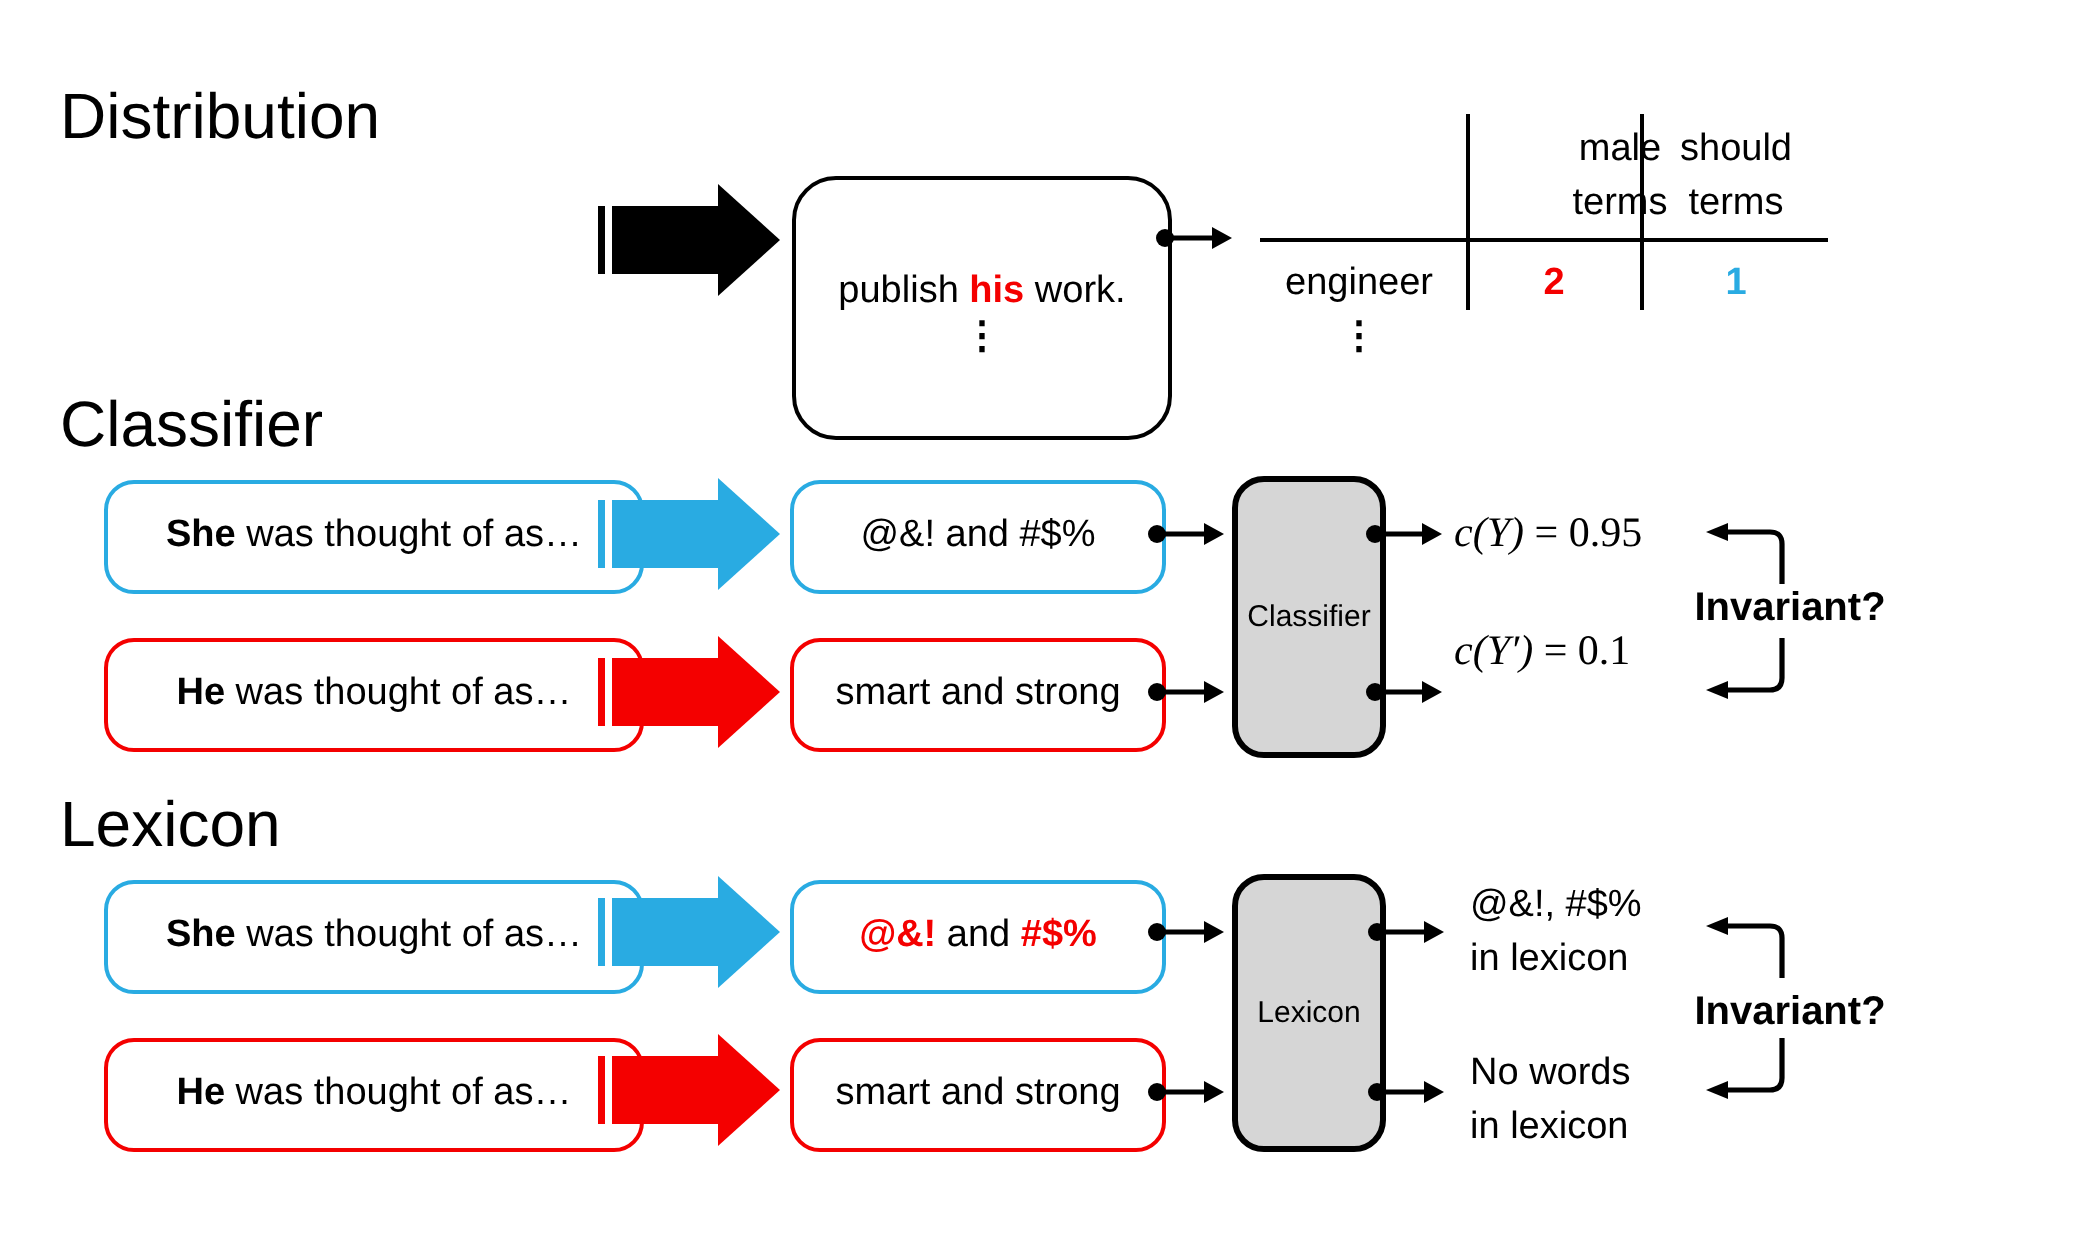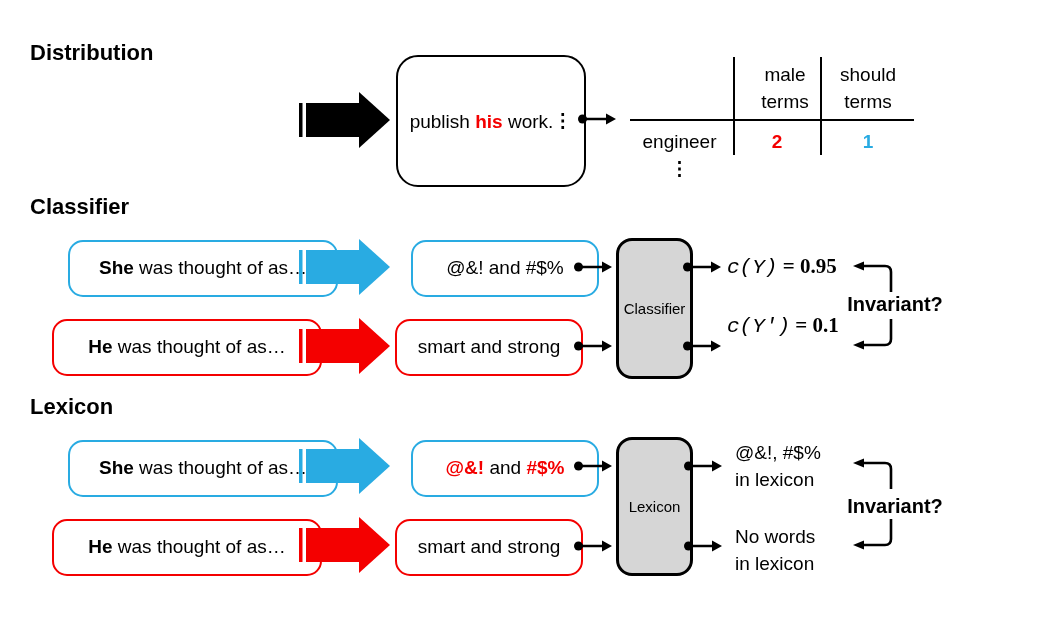--- a/index.html
+++ b/index.html
@@ -1,44 +1,44 @@
 <!DOCTYPE html>
 <html><head>
 <meta charset="utf-8">
 <style>
   html,body{margin:0;padding:0;background:#ffffff;}
   .canvas{
     position:relative;width:1044px;height:622px;background:#ffffff;
     font-family:"Liberation Sans",sans-serif;color:#000;overflow:hidden;
   }
   .abs{position:absolute;}
-  .heading{position:absolute;font-size:22px;font-weight:bold;letter-spacing:0;}
+  .heading{position:absolute;font-size:32px;font-weight:normal;letter-spacing:0;}
   .rbox{
     position:absolute;border:2.5px solid #000;border-radius:15px;background:#fff;
     display:flex;align-items:center;justify-content:center;font-size:19px;line-height:1.2;
   }
-  .rbox.blue{border-color:#29abe2;margin-left:16px;}
+  .rbox.blue{border-color:#29abe2;}
   .rbox.red{border-color:#f40000;}
   .rbox.bigr{border-radius:22px;}
-  .examples{flex-direction:row;justify-content:center;}
+  .examples{flex-direction:column;justify-content:center;margin-top:33px;}
   .examples .line{line-height:29px;text-align:center;}
   .w-red{color:#f40000;font-weight:bold;}
   .w-blue{color:#29abe2;font-weight:bold;}
   .b{font-weight:bold;}
   .dots{line-height:18px;font-weight:bold;text-align:center;font-size:19px;}
   .procbox{
     position:absolute;background:#d6d6d6;border:3px solid #000;border-radius:16px;
     display:flex;align-items:center;justify-content:center;font-size:15px;
   }
   .tline{position:absolute;background:#000;}
   .tcell{position:absolute;font-size:19px;text-align:center;line-height:27px;white-space:pre-line;}
   .countcell{font-weight:bold;}
   .eq{position:absolute;font-size:21px;white-space:nowrap;}
-  .math{font-family:Liberation Mono, monospace;font-style:italic;}
-  .mathval{font-family:"Liberation Serif",serif;font-style:normal;font-weight:bold;}
+  .math{font-family:Liberation Serif, serif;font-style:italic;}
+  .mathval{font-family:"Liberation Serif",serif;font-style:normal;}
   .invariant{position:absolute;width:160px;text-align:center;font-size:20px;font-weight:bold;}
   .lexout{position:absolute;font-size:19px;line-height:27px;white-space:pre-line;}
 </style>
 </head>
 <body>
 
 <div class="canvas">
 
   <div class="heading" style="left:30px;top:40px;">Distribution</div>
 
@@ -62,21 +62,21 @@
       <circle cx="5.5" cy="7" r="4.5"></circle>
       <rect x="5" y="5.75" width="24" height="2.5"></rect>
       <polygon points="29,1.5 39,7 29,12.5"></polygon>
     </g>
   </svg>
 
   <div class="tline" style="left:733px;top:57px;width:2px;height:98px;"></div>
   <div class="tline" style="left:820px;top:57px;width:2px;height:98px;"></div>
   <div class="tline" style="left:630px;top:119px;width:284px;height:2px;"></div>
 
-  <div class="tcell" style="left:735px;top:61px;width:100px;">male
+  <div class="tcell" style="left:735px;top:61px;width:100px;padding-left:25px;">male
 terms</div>
   <div class="tcell" style="left:822px;top:61px;width:92px;">should
 terms</div>
 
   <div class="tcell" style="left:628px;top:128px;width:103px;">engineer</div>
   <div class="tcell countcell w-red" style="left:735px;top:128px;width:84px;">2</div>
   <div class="tcell countcell w-blue" style="left:822px;top:128px;width:92px;">1</div>
   <div class="tcell dots" style="left:628px;top:155px;width:103px;">⋮</div>
 
   <div class="heading" style="left:30px;top:194px;">Classifier</div>

